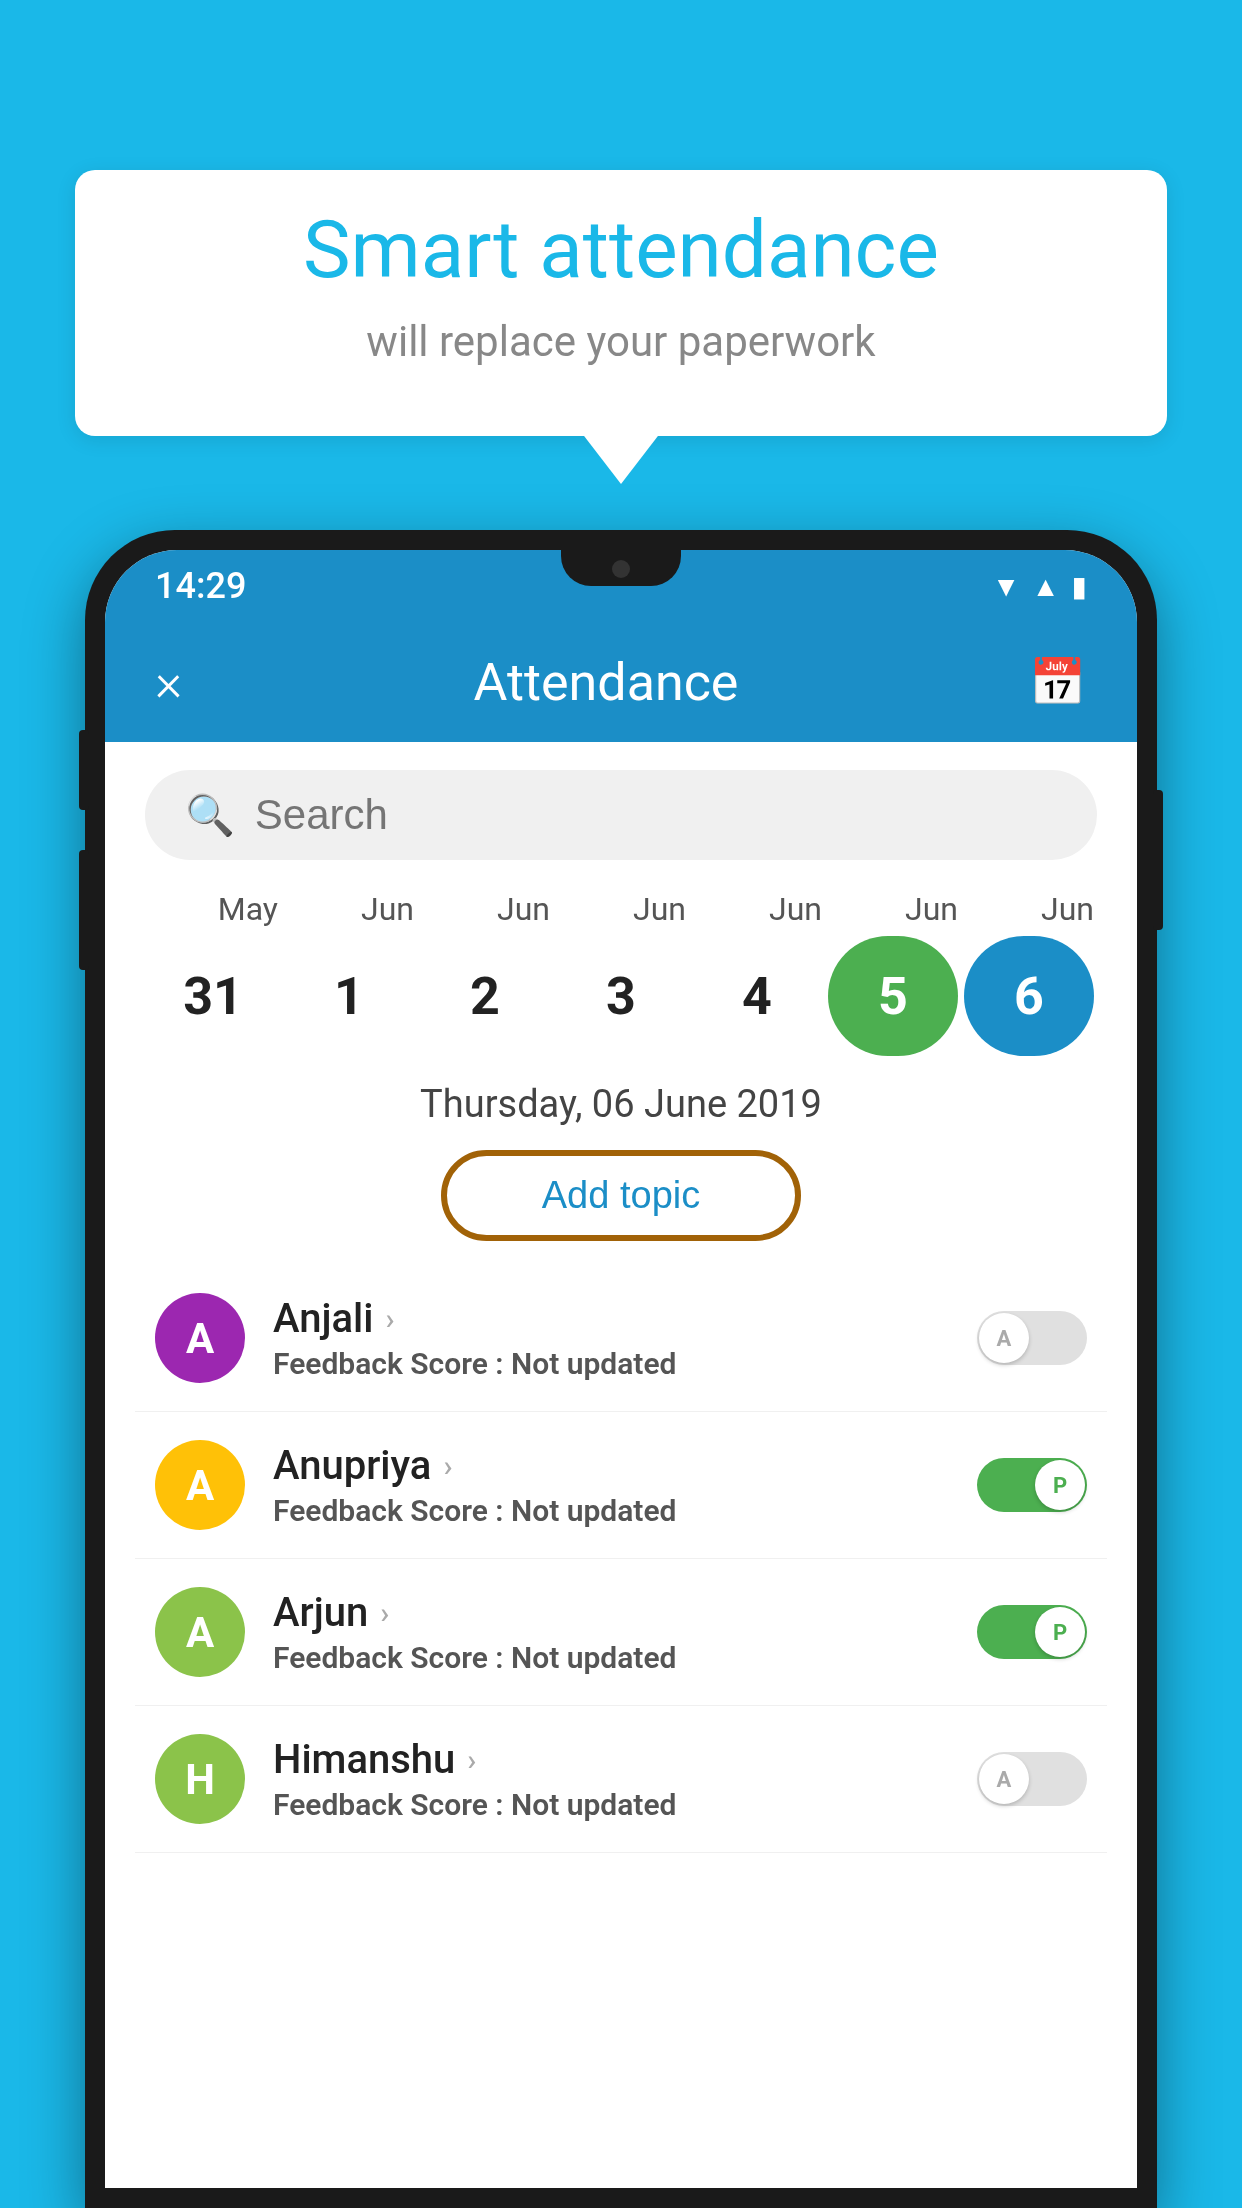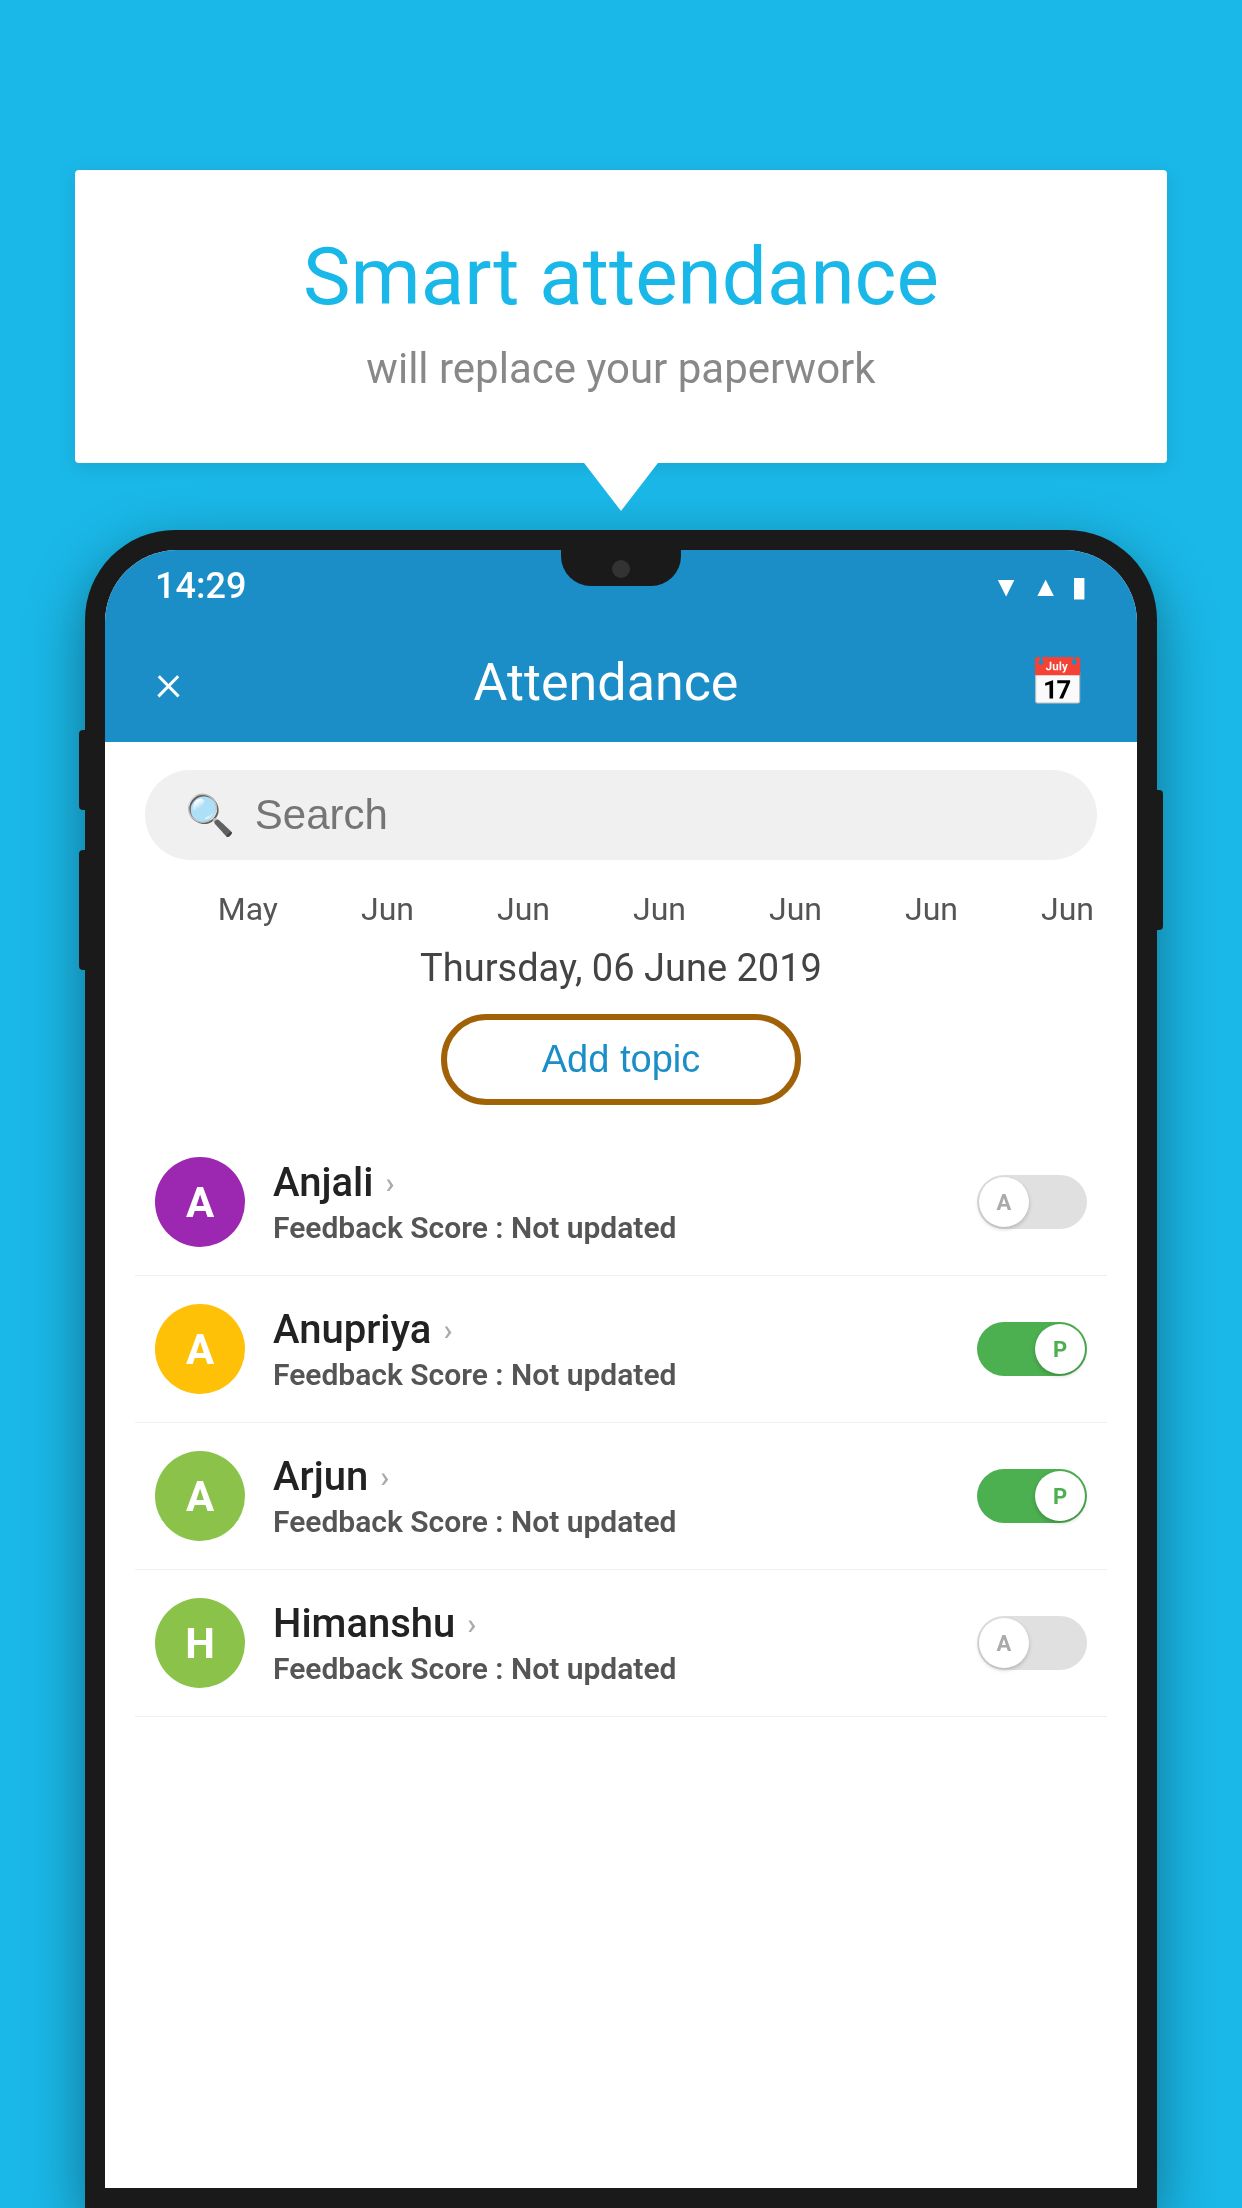--- a/index.html
+++ b/index.html
@@ -13,22 +13,22 @@
       position: relative;
     }
 
     
     .speech-bubble {
       position: absolute;
       top: 170px;
       left: 75px;
       right: 75px;
       background: white;
-      border-radius: 4px;
-      padding: 60px 80px 70px;
+      border-radius: 20px;
+      padding: 33px 80px 70px;
       text-align: center;
       box-shadow: 0 4px 20px rgba(0,0,0,0.1);
     }
     .speech-bubble::after {
       content: '';
       position: absolute;
       bottom: -48px;
       left: 50%;
       transform: translateX(-50%);
       width: 0;
@@ -376,20 +376,29 @@
     <div class="calendar-strip">
       <div class="calendar-months">
         <span class="cal-month">May</span>
         <span class="cal-month">Jun</span>
         <span class="cal-month">Jun</span>
         <span class="cal-month">Jun</span>
         <span class="cal-month">Jun</span>
         <span class="cal-month">Jun</span>
         <span class="cal-month">Jun</span>
       </div>
+      <div class="calendar-dates">
+        <div class="cal-date">31</div>
+        <div class="cal-date">1</div>
+        <div class="cal-date">2</div>
+        <div class="cal-date">3</div>
+        <div class="cal-date">4</div>
+        <div class="cal-date today">5</div>
+        <div class="cal-date selected">6</div>
+      </div>
     </div>
 
     <div class="date-label">Thursday, 06 June 2019</div>
 
     <button class="add-topic-btn">Add topic</button>
 
 
     <div class="student-list">
 
       <div class="student-item">

